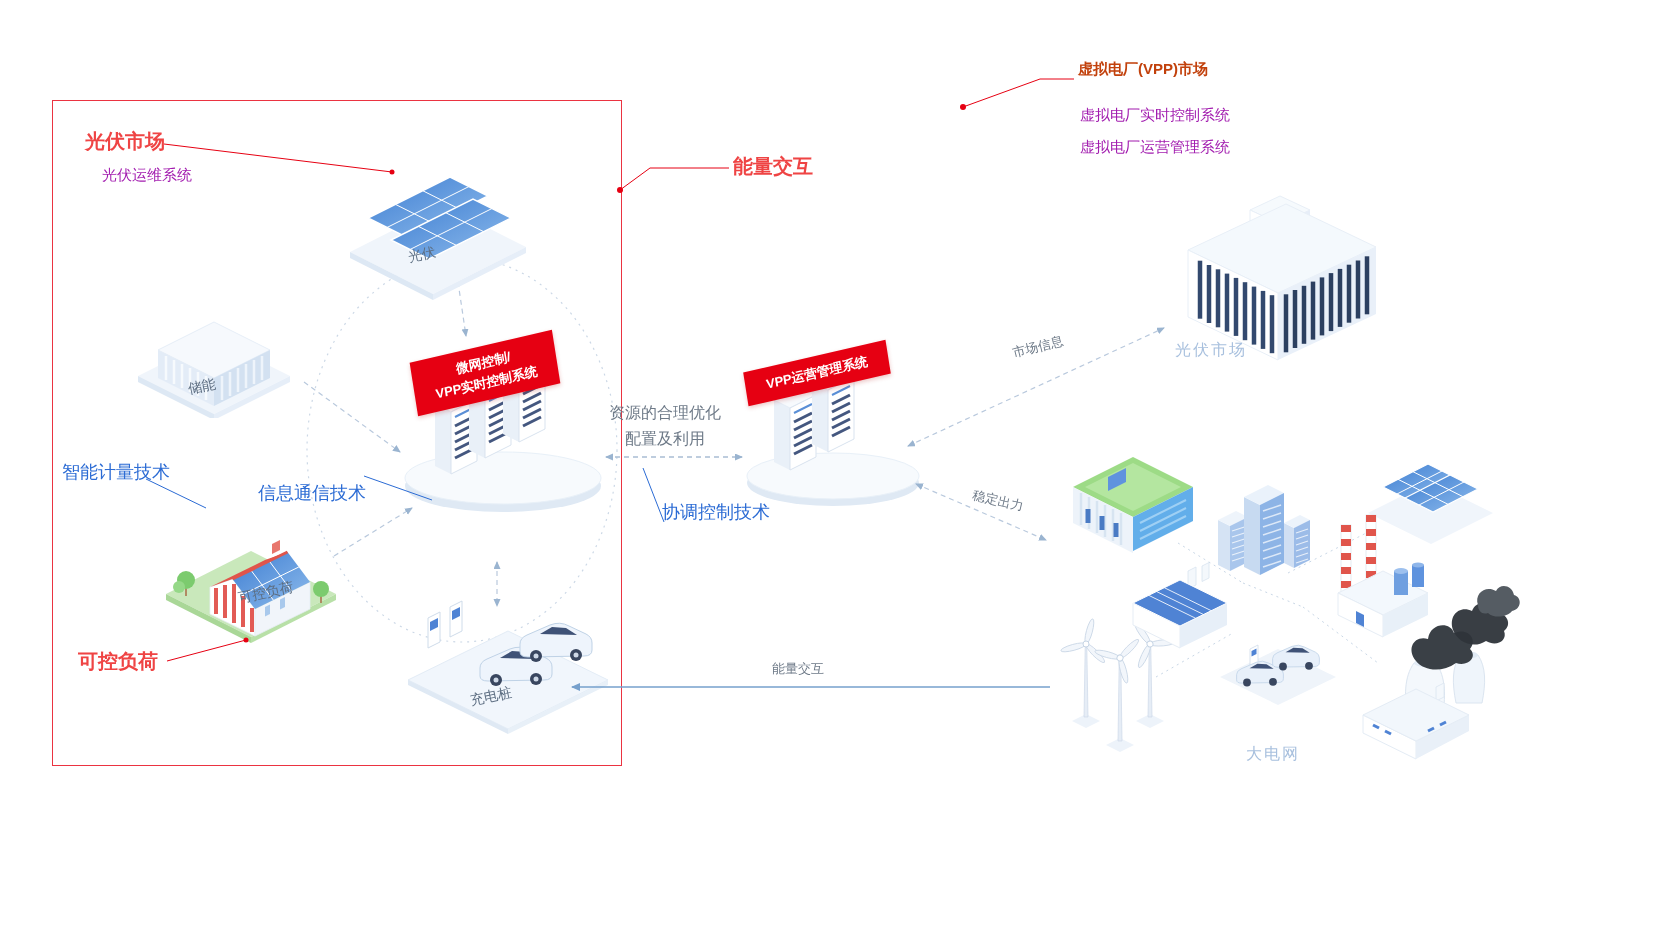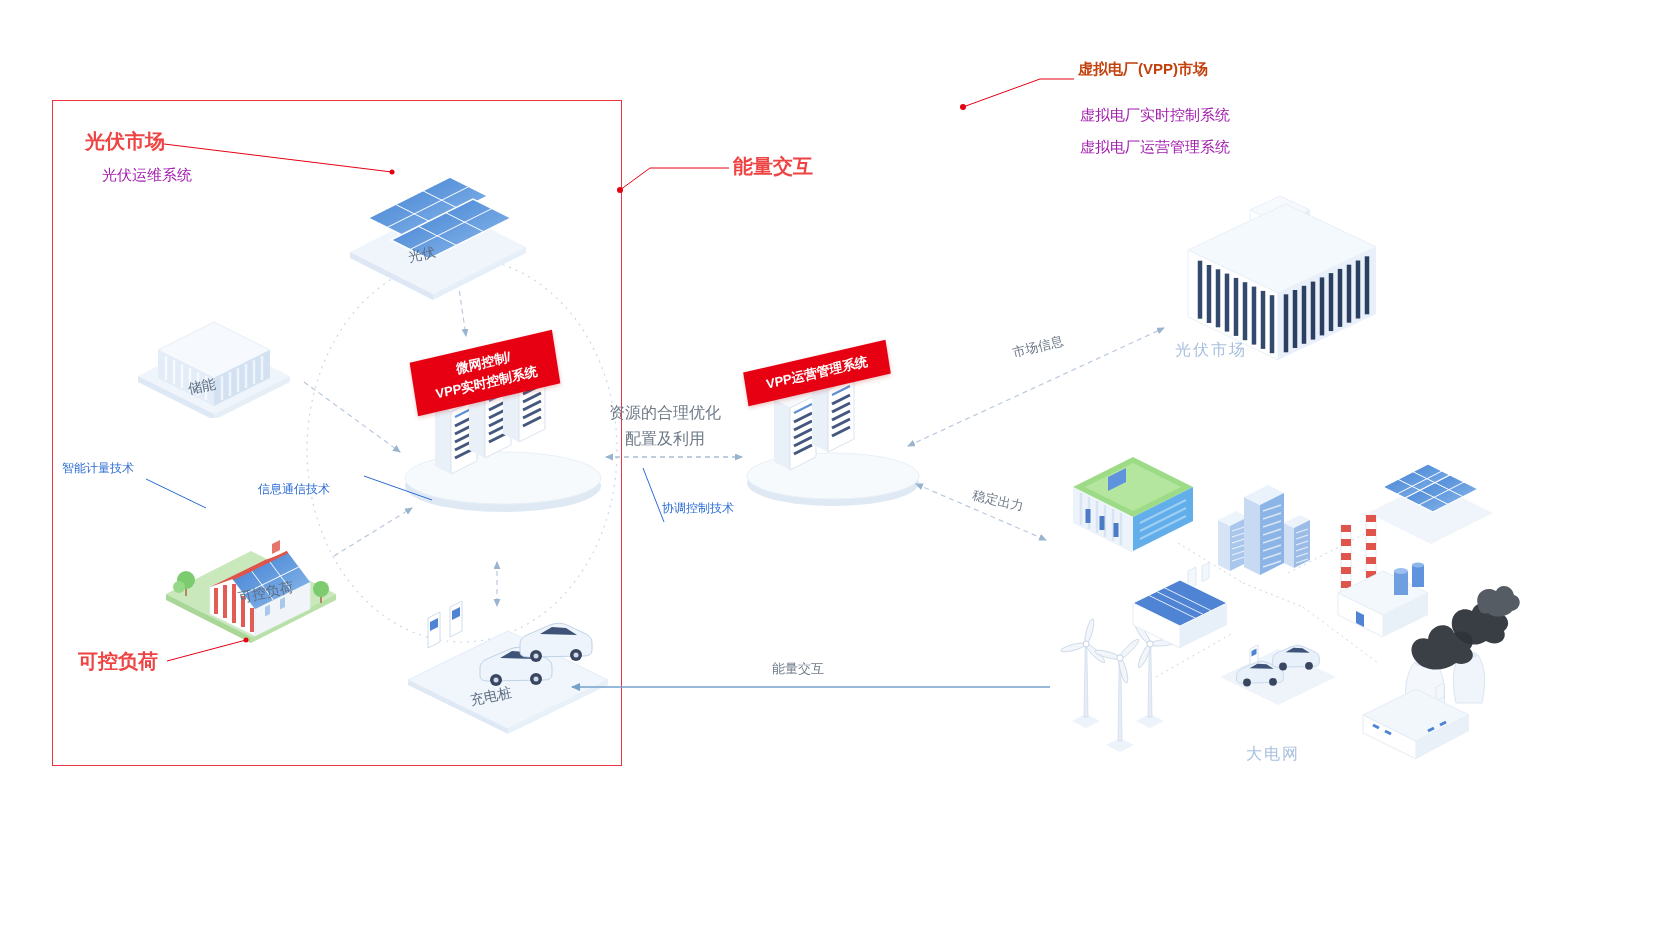--- a/index.html
+++ b/index.html
@@ -10,21 +10,21 @@
   .layer{position:absolute;left:0;top:0;pointer-events:none;}
   .z0{z-index:0}.z1{z-index:1}.z3{z-index:3}
 
   .mg-box{position:absolute;left:52px;top:100px;width:568px;height:664px;
           border:1px solid rgba(230,0,18,.8);z-index:1;}
 
   .lbl{position:absolute;z-index:4;white-space:nowrap;}
   .lbl-red{font-size:20px;font-weight:bold;color:#ef4444;}
   .lbl-red-lg{font-size:15px;font-weight:bold;color:#c2410c;}
   .lbl-sub{font-size:15px;color:#a21caf;}
-  .lbl-blue{font-size:12px;color:#2b6bd4;}
+  .lbl-blue{font-size:18px;color:#2b6bd4;}
   .lbl-node{font-size:14px;color:#5d6e82;transform:rotate(-12deg);}
   .lbl-link{font-size:13px;color:#6e7a88;}
   .lbl-muted{font-size:16px;color:#a8c0de;letter-spacing:2px;}
 
   .resource{position:absolute;left:598px;top:400px;width:134px;text-align:center;
             font-size:16px;color:#6e7a88;line-height:1.6;z-index:4;}
 
   .banner{position:absolute;z-index:3;background:#e60012;color:#fff;font-weight:bold;
           font-size:13px;line-height:1.55;text-align:center;padding:7px 9px;
           transform:rotate(-13deg) skewX(-4deg);box-shadow:0 2px 4px rgba(180,30,30,.25);}

